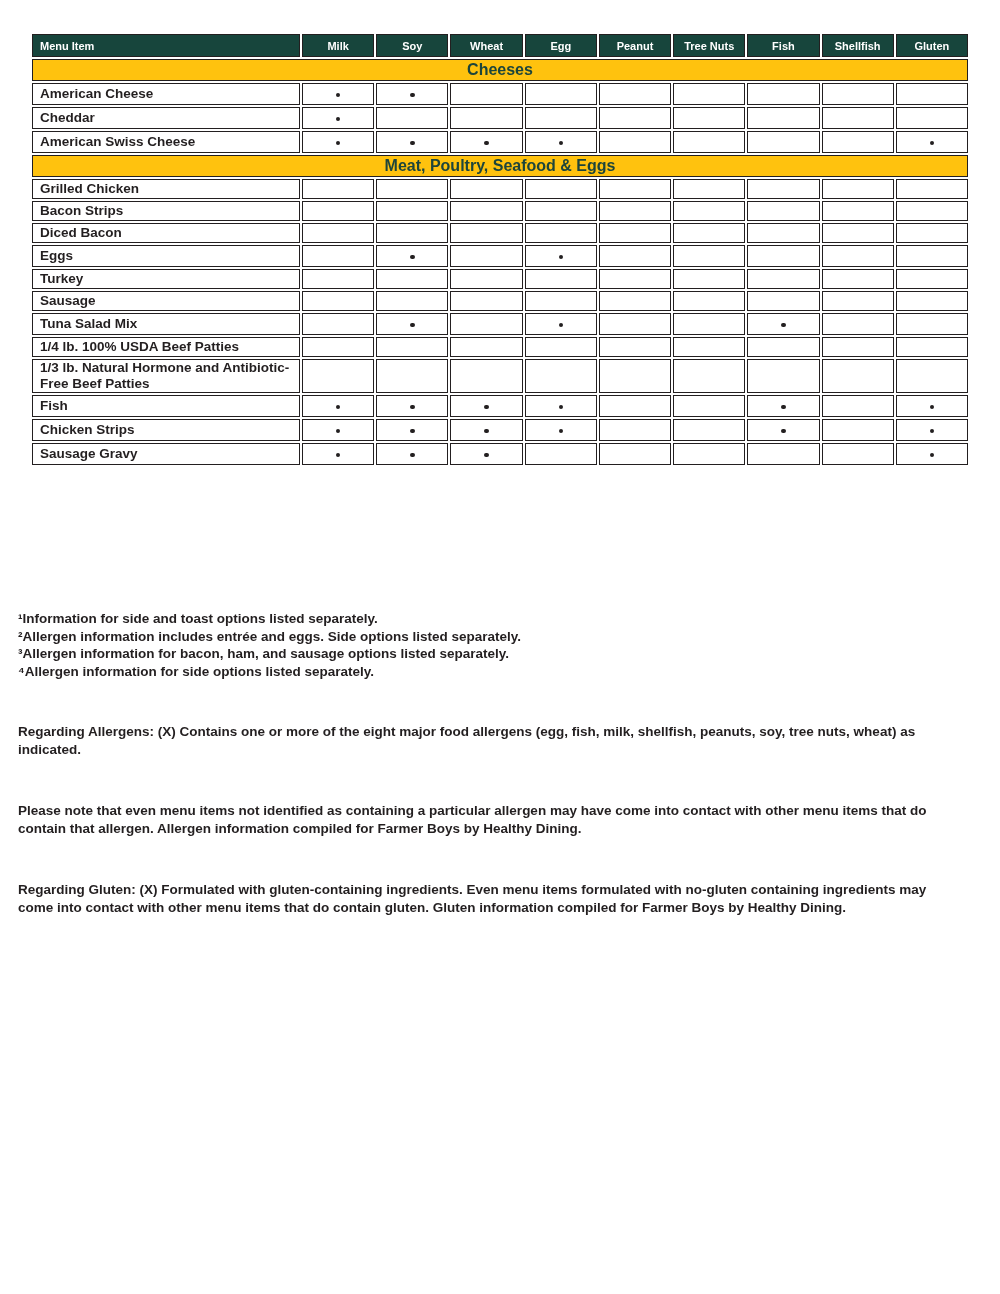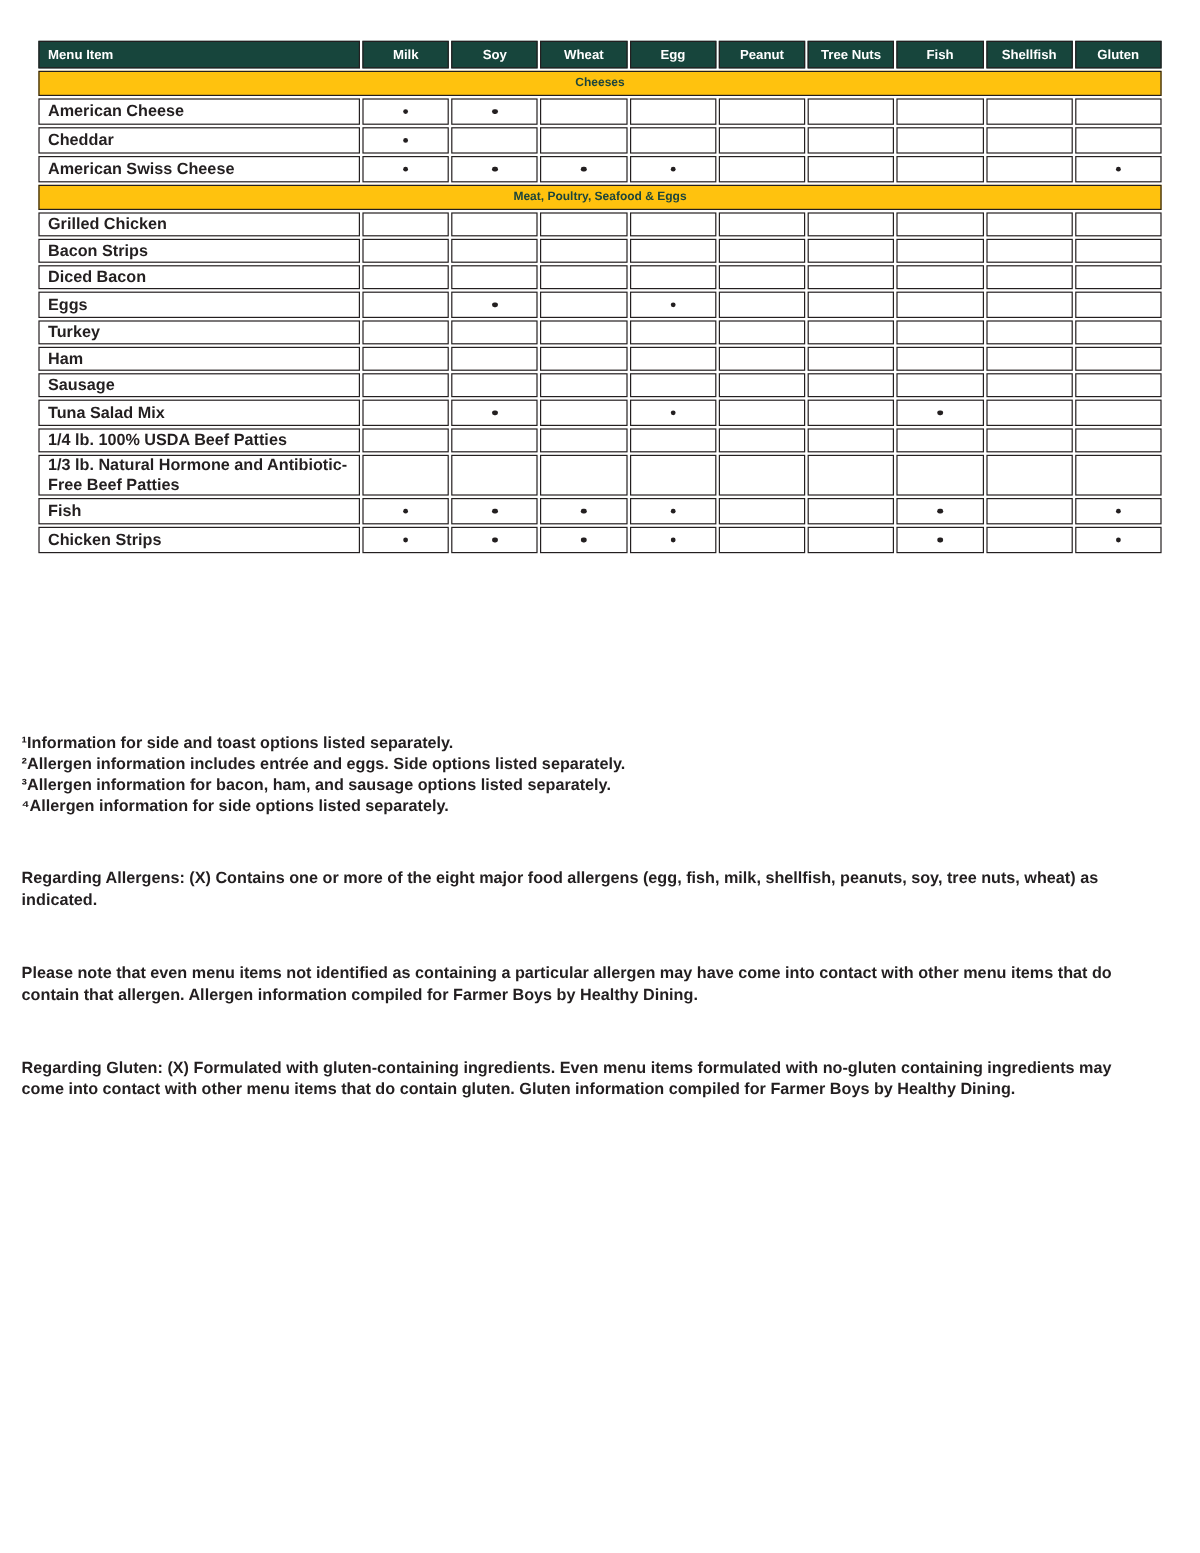--- a/index.html
+++ b/index.html
@@ -33,21 +33,21 @@
     height: 23px;
     padding: 1px 3px;
     text-align: center;
   }
   th.col-head.name-head { text-align: left; padding-left: 7px; }
   td.section-band {
     background: #ffc20e;
     color: #1d453b;
     text-align: center;
     font-weight: bold;
-    font-size: 10px;
+    font-size: 16px;
     height: 21px;
     padding: 1px 0;
   }
   td.name-cell {
     background: #ffffff;
     font-weight: bold;
     font-size: 13.5px;
     line-height: 16px;
     padding: 0 7px;
     height: 20px;
@@ -209,32 +209,20 @@
           <td class="mark-cell"></td>
           <td class="mark-cell"></td>
           <td class="mark-cell"></td>
           <td class="mark-cell"></td>
           <td class="mark-cell"></td>
           <td class="mark-cell"></td>
           <td class="mark-cell"></td>
           <td class="mark-cell"></td>
         </tr>
         <tr>
-          <td class="name-cell">Ham</td>
-          <td class="mark-cell"></td>
-          <td class="mark-cell"></td>
-          <td class="mark-cell"></td>
-          <td class="mark-cell"></td>
-          <td class="mark-cell"></td>
-          <td class="mark-cell"></td>
-          <td class="mark-cell"></td>
-          <td class="mark-cell"></td>
-          <td class="mark-cell"></td>
-        </tr>
-        <tr>
           <td class="name-cell">Sausage</td>
           <td class="mark-cell"></td>
           <td class="mark-cell"></td>
           <td class="mark-cell"></td>
           <td class="mark-cell"></td>
           <td class="mark-cell"></td>
           <td class="mark-cell"></td>
           <td class="mark-cell"></td>
           <td class="mark-cell"></td>
           <td class="mark-cell"></td>
@@ -289,20 +277,32 @@
         </tr>
         <tr>
           <td class="name-cell">Chicken Strips</td>
           <td class="mark-cell"><span class="dot"></span></td>
           <td class="mark-cell"><span class="dot"></span></td>
           <td class="mark-cell"><span class="dot"></span></td>
           <td class="mark-cell"><span class="dot"></span></td>
           <td class="mark-cell"></td>
           <td class="mark-cell"></td>
           <td class="mark-cell"><span class="dot"></span></td>
+          <td class="mark-cell"></td>
+          <td class="mark-cell"><span class="dot"></span></td>
+        </tr>
+        <tr>
+          <td class="name-cell">Sausage Gravy</td>
+          <td class="mark-cell"><span class="dot"></span></td>
+          <td class="mark-cell"><span class="dot"></span></td>
+          <td class="mark-cell"><span class="dot"></span></td>
+          <td class="mark-cell"></td>
+          <td class="mark-cell"></td>
+          <td class="mark-cell"></td>
+          <td class="mark-cell"></td>
           <td class="mark-cell"></td>
           <td class="mark-cell"><span class="dot"></span></td>
         </tr>
       </tbody>
   </table>
 
   <div class="notes">
     <div class="footnote">¹Information for side and toast options listed separately.</div>
     <div class="footnote">²Allergen information includes entrée and eggs. Side options listed separately.</div>
     <div class="footnote">³Allergen information for bacon, ham, and sausage options listed separately.</div>

